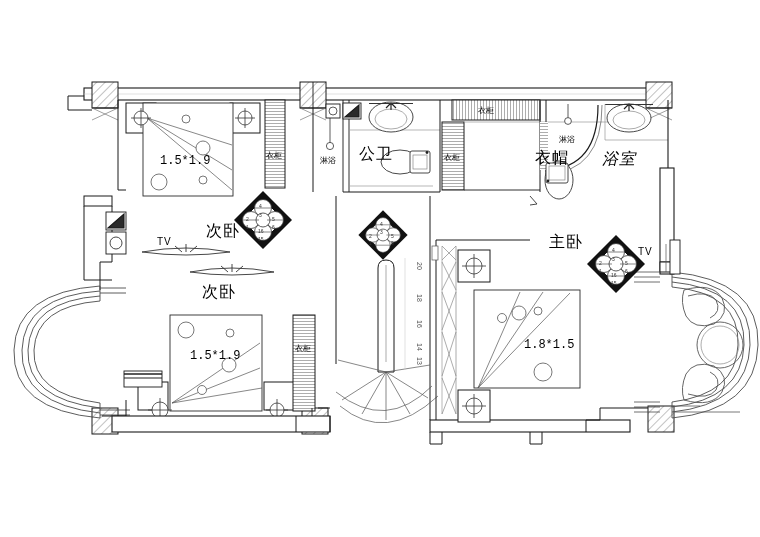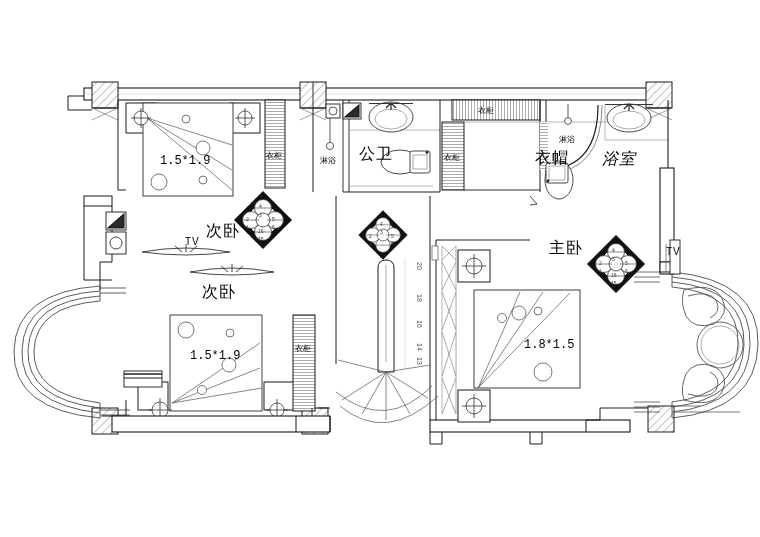--- a/index.html
+++ b/index.html
@@ -3,21 +3,21 @@
 <meta charset="utf-8">
 <style>
   html,body{margin:0;padding:0;background:#ffffff;}
   body{width:760px;height:537px;overflow:hidden;font-family:"Liberation Sans",sans-serif;}
   #plan{position:relative;width:760px;height:537px;background:#ffffff;}
   svg#cad{position:absolute;left:0;top:0;width:760px;height:537px;display:block;}
   .lbl{position:absolute;color:#000;font-family:"Liberation Sans",sans-serif;white-space:nowrap;}
   .cn{font-size:16px;letter-spacing:1px;}
   .cn-sm{font-size:8px;letter-spacing:0px;}
   .dim{font-size:12px;font-family:Liberation Mono, monospace;}
-  .tv{font-size:10px;letter-spacing:1px;margin-left:28px;}
+  .tv{font-size:10px;letter-spacing:1px;}
 </style>
 </head>
 <body>
 
 <div id="plan">
 
   <svg id="cad" viewBox="0 0 760 537">
     <defs>
       <pattern id="hatch" width="6" height="6" patternTransform="rotate(45)" patternUnits="userSpaceOnUse">
         <rect width="6" height="6" fill="#ffffff"></rect>
@@ -359,21 +359,21 @@
 
   <div class="lbl dim" style="left:160px;top:154px;">1.5*1.9</div>
   <div class="lbl dim" style="left:190px;top:349px;">1.5*1.9</div>
   <div class="lbl dim" style="left:524px;top:338px;">1.8*1.5</div>
 
   <div class="lbl cn" style="left:206px;top:221px;">次卧</div>
   <div class="lbl cn" style="left:202px;top:282px;">次卧</div>
   <div class="lbl cn" style="left:359px;top:144px;">公卫</div>
   <div class="lbl cn" style="left:489px;top:148px;margin-left:46px;">衣帽</div>
   <div class="lbl cn" style="left:602px;top:149px;font-style:italic;">浴室</div>
-  <div class="lbl cn" style="left:549px;top:238px;">主卧</div>
+  <div class="lbl cn" style="left:549px;top:232px;">主卧</div>
 
   <div class="lbl cn-sm" style="left:266px;top:150px;">衣柜</div>
   <div class="lbl cn-sm" style="left:478px;top:105px;">衣柜</div>
   <div class="lbl cn-sm" style="left:444px;top:152px;">衣柜</div>
   <div class="lbl cn-sm" style="left:295px;top:343px;">衣柜</div>
   <div class="lbl cn-sm" style="left:320px;top:155px;">淋浴</div>
   <div class="lbl cn-sm" style="left:559px;top:134px;">淋浴</div>
 
   <div class="lbl tv" style="left:157px;top:236px;">TV</div>
   <div class="lbl tv" style="left:638px;top:246px;">TV</div>

